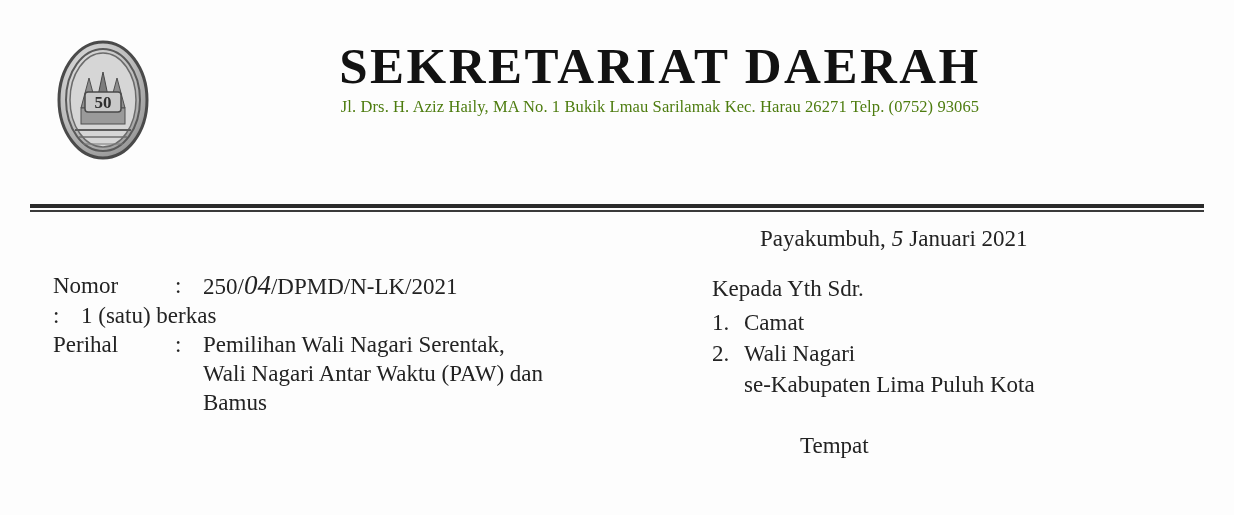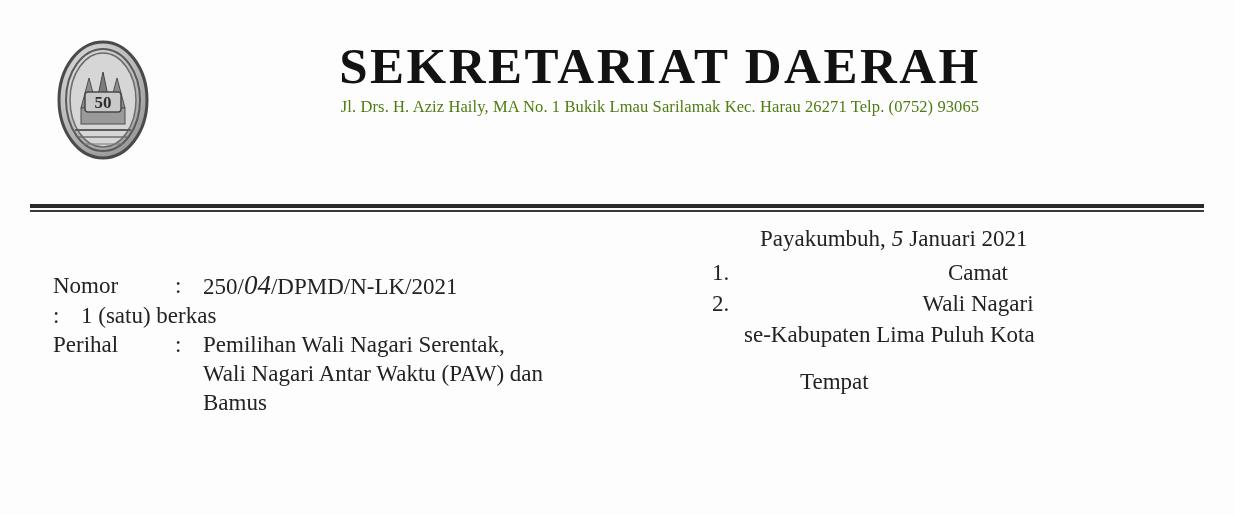--- a/index.html
+++ b/index.html
@@ -155,30 +155,30 @@
   .recip-list {
     margin: 3px 0 0 0;
     padding: 0;
     list-style: none;
   }
   .recip-item {
     display: flex;
     align-items: flex-start;
   }
   .recip-num { width: 32px; flex: none; }
-  .recip-text { flex: 1; text-align: center; }
+  .recip-text { flex: 1; }
   .recip-sub {
     margin-left: 32px;
   }
   .di-line {
     margin-left: 32px;
   }
   .tempat {
     margin-left: 88px;
-    margin-top: 16px;
+    margin-top: 30px;
   }
 </style>
 </head>
 <body>
 
 <div class="page">
 
   <div class="letterhead">
 
     <div class="crest">
@@ -240,20 +240,21 @@
       </div>
       <div class="meta-cont">Wali Nagari Antar Waktu (PAW) dan</div>
       <div class="meta-cont">Bamus</div>
     </div>
 
     <div class="right-block">
       <div class="place-date">
         <span>Payakumbuh,</span><span class="hand">5</span><span>Januari 2021</span>
       </div>
 
+      <div class="kepada">Kepada Yth Sdr.</div>
 
       <ul class="recip-list">
         <li class="recip-item">
           <span class="recip-num">1.</span>
           <span class="recip-text">Camat</span>
         </li>
         <li class="recip-item">
           <span class="recip-num">2.</span>
           <span class="recip-text">Wali Nagari</span>
         </li>

